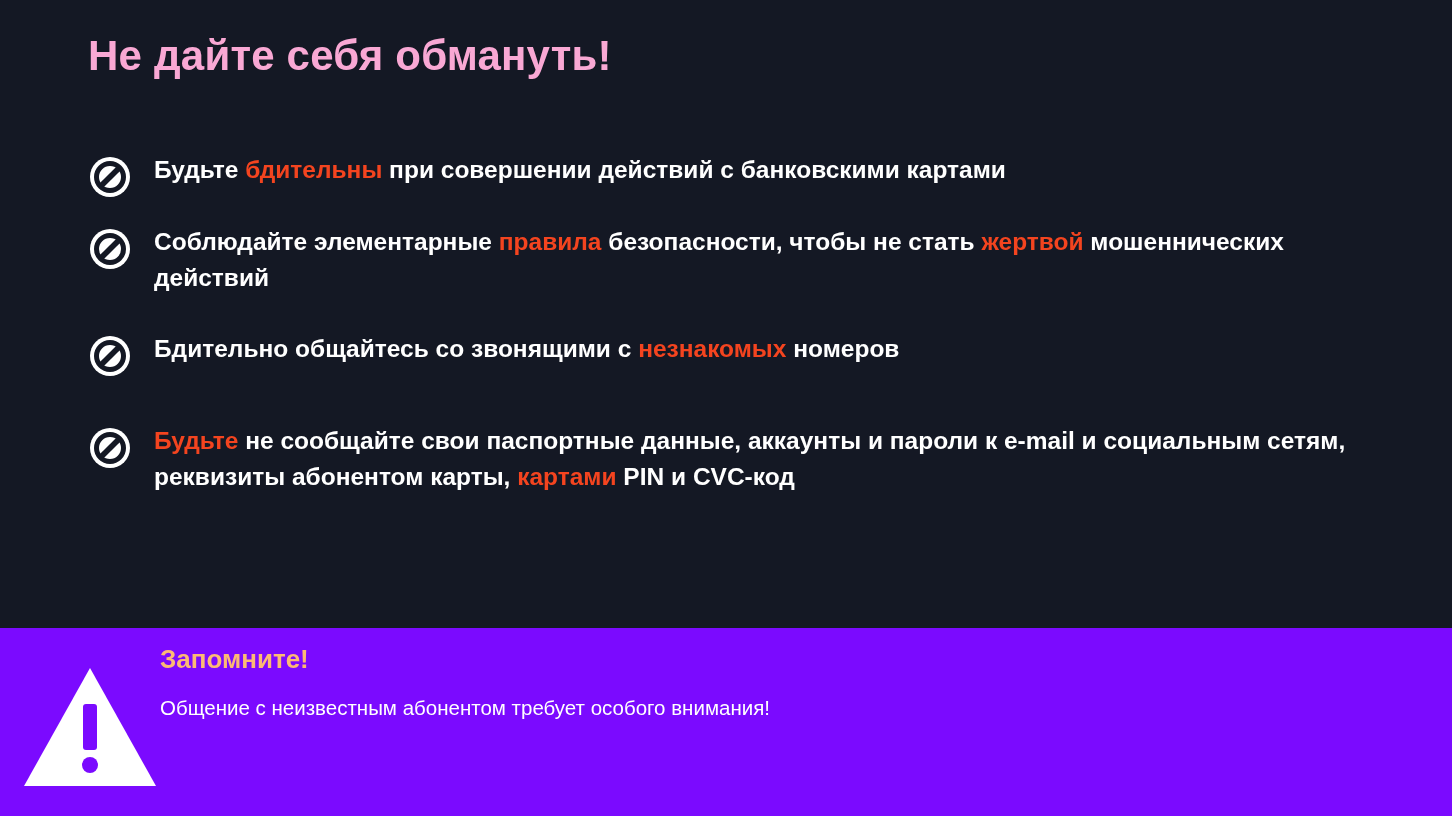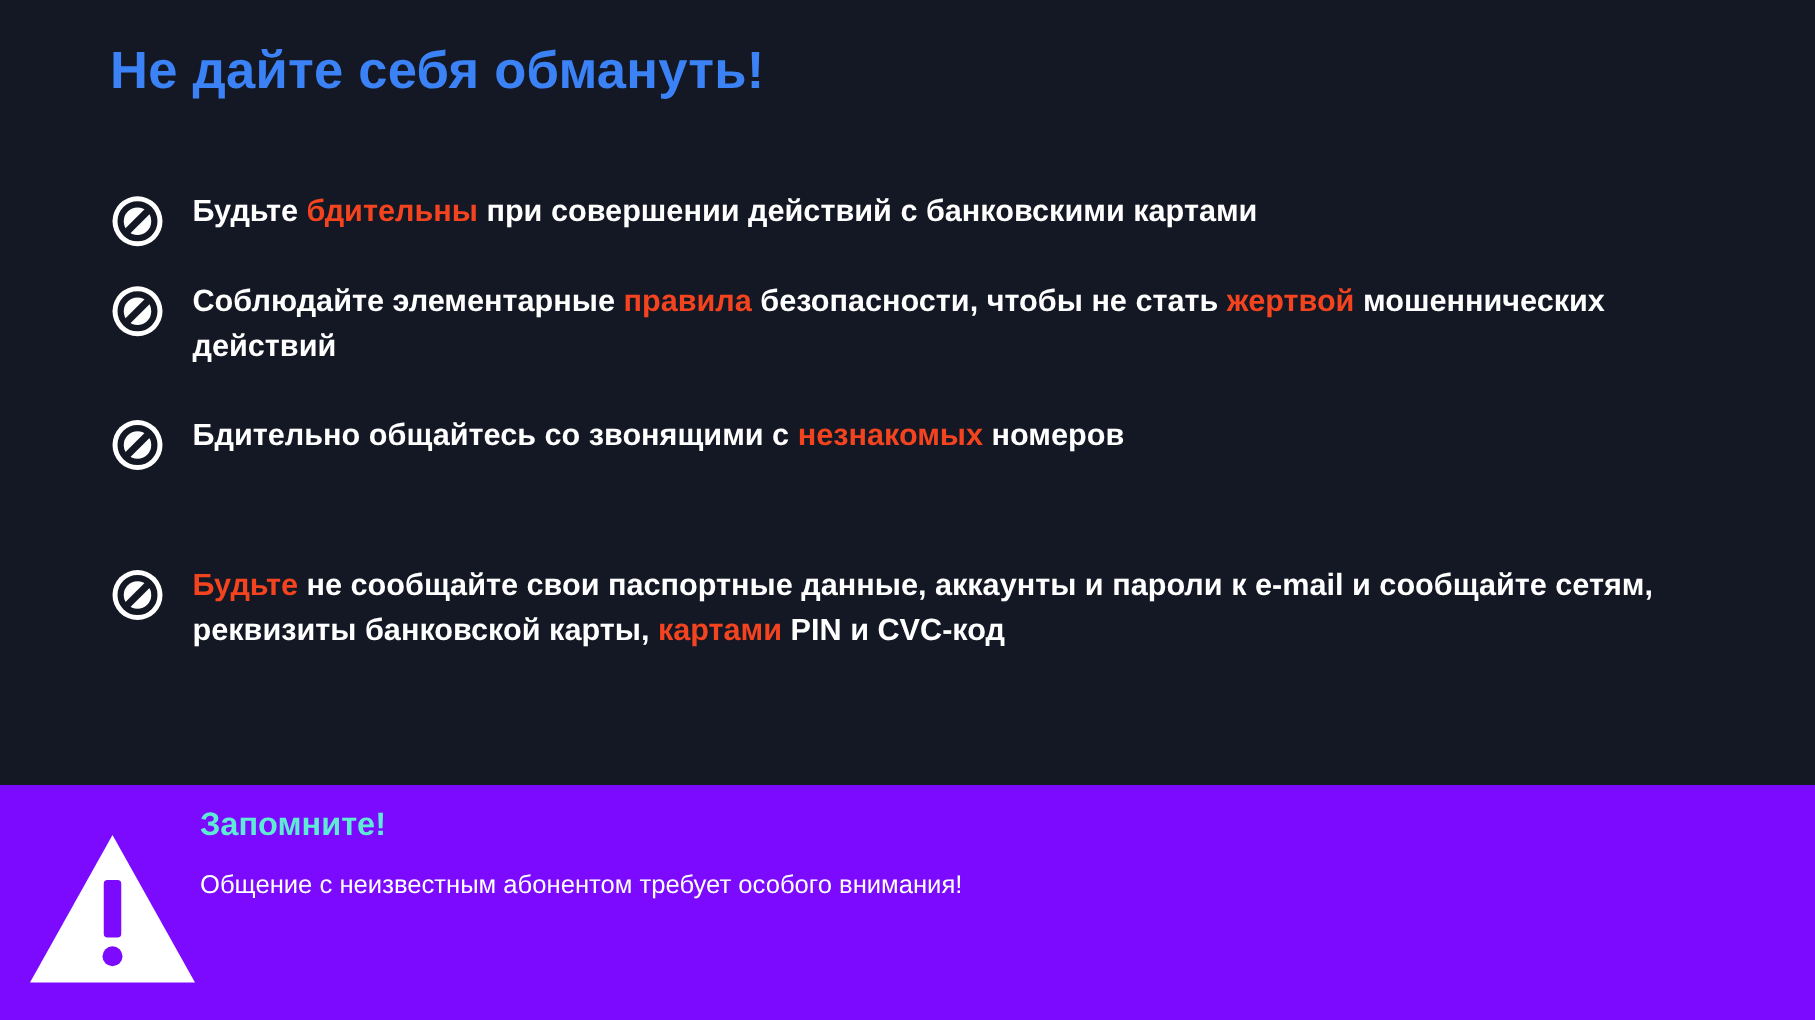--- a/index.html
+++ b/index.html
@@ -22,40 +22,40 @@
     box-sizing: border-box;
   }
 
   
   .title {
     position: absolute;
     left: 88px;
     top: 32px;
     font-size: 42px;
     font-weight: bold;
-    color: #3b82f6;
+    color: #f9a8d4;
     letter-spacing: 0.2px;
     white-space: nowrap;
   }
 
   
   .bullets {
     position: absolute;
     left: 88px;
     top: 152px;
     width: 1270px;
   }
   .bullet {
     position: relative;
     display: block;
     padding-left: 66px;
     margin-bottom: 36px;
   }
   .bullet:nth-child(2) { margin-bottom: 35px; }
-  .bullet:nth-child(3) { margin-bottom: 84px; }
+  .bullet:nth-child(3) { margin-bottom: 56px; }
   .bullet-icon {
     position: absolute;
     left: 0;
     top: 3px;
     width: 44px;
     height: 44px;
   }
   .bullet-text {
     font-size: 24.5px;
     font-weight: bold;
@@ -81,21 +81,21 @@
     top: 36px;
     width: 136px;
     height: 126px;
   }
   .note-title {
     position: absolute;
     left: 160px;
     top: 16px;
     font-size: 26px;
     font-weight: bold;
-    color: #5eead4;
+    color: #fdba74;
   }
   .note-body {
     position: absolute;
     left: 160px;
     top: 62px;
     width: 1250px;
     font-size: 20.5px;
     font-weight: normal;
     line-height: 36px;
     color: #ffffff;
@@ -151,21 +151,21 @@
 
     <div class="bullet">
       <span class="bullet-icon">
         <svg viewBox="0 0 44 44" width="44" height="44" aria-hidden="true">
           <circle cx="22" cy="22" r="20" fill="#ffffff"></circle>
           <circle cx="22" cy="22" r="13.5" fill="none" stroke="#141824" stroke-width="5"></circle>
           <rect x="9.5" y="19.2" width="25" height="5.6" fill="#141824" transform="rotate(-45 22 22)"></rect>
         </svg>
       </span>
       <span class="bullet-text">
-        <span class="hl">Будьте</span><span> не сообщайте свои паспортные данные, аккаунты и пароли к e-mail и сообщайте сетям, реквизиты банковской карты, </span><span class="hl">картами</span><span> PIN и CVC-код</span>
+        <span class="hl">Будьте</span><span> не сообщайте свои паспортные данные, аккаунты и пароли к e-mail и социальным сетям, реквизиты абонентом карты, </span><span class="hl">картами</span><span> PIN и CVC-код</span>
       </span>
     </div>
 
   </div>
 
   <div class="note-band">
     <span class="note-icon">
       <svg viewBox="0 0 136 126" width="136" height="126" aria-hidden="true">
         <path d="M68 4 L134 122 L2 122 Z" fill="#ffffff"></path>
         <rect x="61" y="40" width="14" height="46" rx="3" fill="#7b0aff"></rect>

